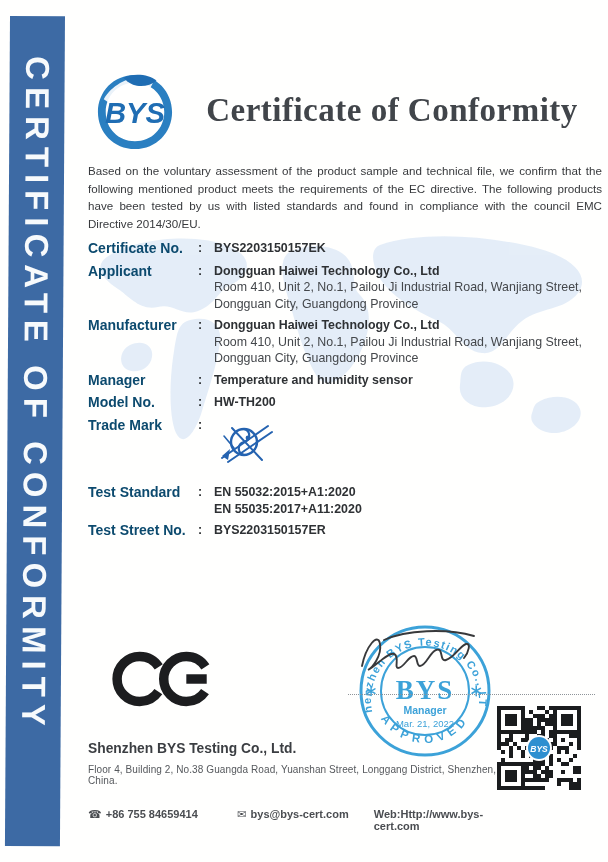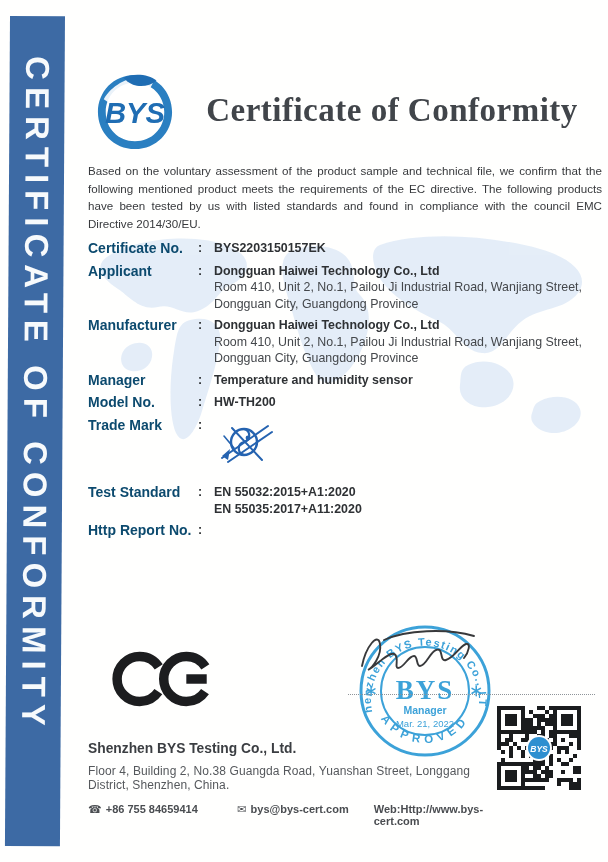--- a/index.html
+++ b/index.html
@@ -72,21 +72,21 @@
     position:absolute; left:348px; top:694px; width:247px; height:0;
     border-top:1.6px dotted #8e9499; z-index:3;
   }
 
   
   .qr { position:absolute; left:497px; top:706px; width:84px; height:84px; }
 
   
   .footer { position:absolute; left:88px; top:741px; width:420px; }
   .f-company { font-weight:700; font-size:13.8px; color:#3b3e42; margin-bottom:8px; }
-  .f-address { font-size:12px; color:#55585c; margin-bottom:11px; letter-spacing:0.1px; }
+  .f-address { font-size:10px; color:#55585c; margin-bottom:22px; letter-spacing:0.1px; }
   .f-contacts { display:flex; font-size:11px; font-weight:700; color:#4a4d51; }
   .f-phone { width:138px; }
   .f-email { width:130px; margin-left:30px; }
   .f-web { margin-left:24px; }
   .c-icon { font-family:"DejaVu Sans", sans-serif; font-weight:400; margin-right:4px; }
 </style>
 </head>
 <body>
 
 <div class="page">
@@ -185,22 +185,23 @@
       <div class="drow tight">
         <div class="dlabel">Test Standard</div>
         <div class="dcolon">:</div>
         <div class="dval">
           <div class="b">EN 55032:2015+A1:2020</div>
           <div class="b">EN 55035:2017+A11:2020</div>
         </div>
       </div>
 
       <div class="drow">
-        <div class="dlabel">Http Report No.</div>
-        <div class="dcolon">:</div>
+        <div class="dlabel">Test Street No.</div>
+        <div class="dcolon">:</div>
+        <div class="dval"><span class="b">BYS2203150157ER</span></div>
       </div>
 
     </div>
 
 
     <svg class="ce-mark" viewBox="0 0 140 80">
       <g fill="none" stroke="#1c1d1f" stroke-width="13">
         <circle cx="38" cy="40" r="31" pathLength="100" stroke-dasharray="81 19" stroke-dashoffset="-9.5"></circle>
         <circle cx="102" cy="40" r="31" pathLength="100" stroke-dasharray="81 19" stroke-dashoffset="-9.5"></circle>
         <line x1="102" y1="40" x2="130" y2="40"></line>

